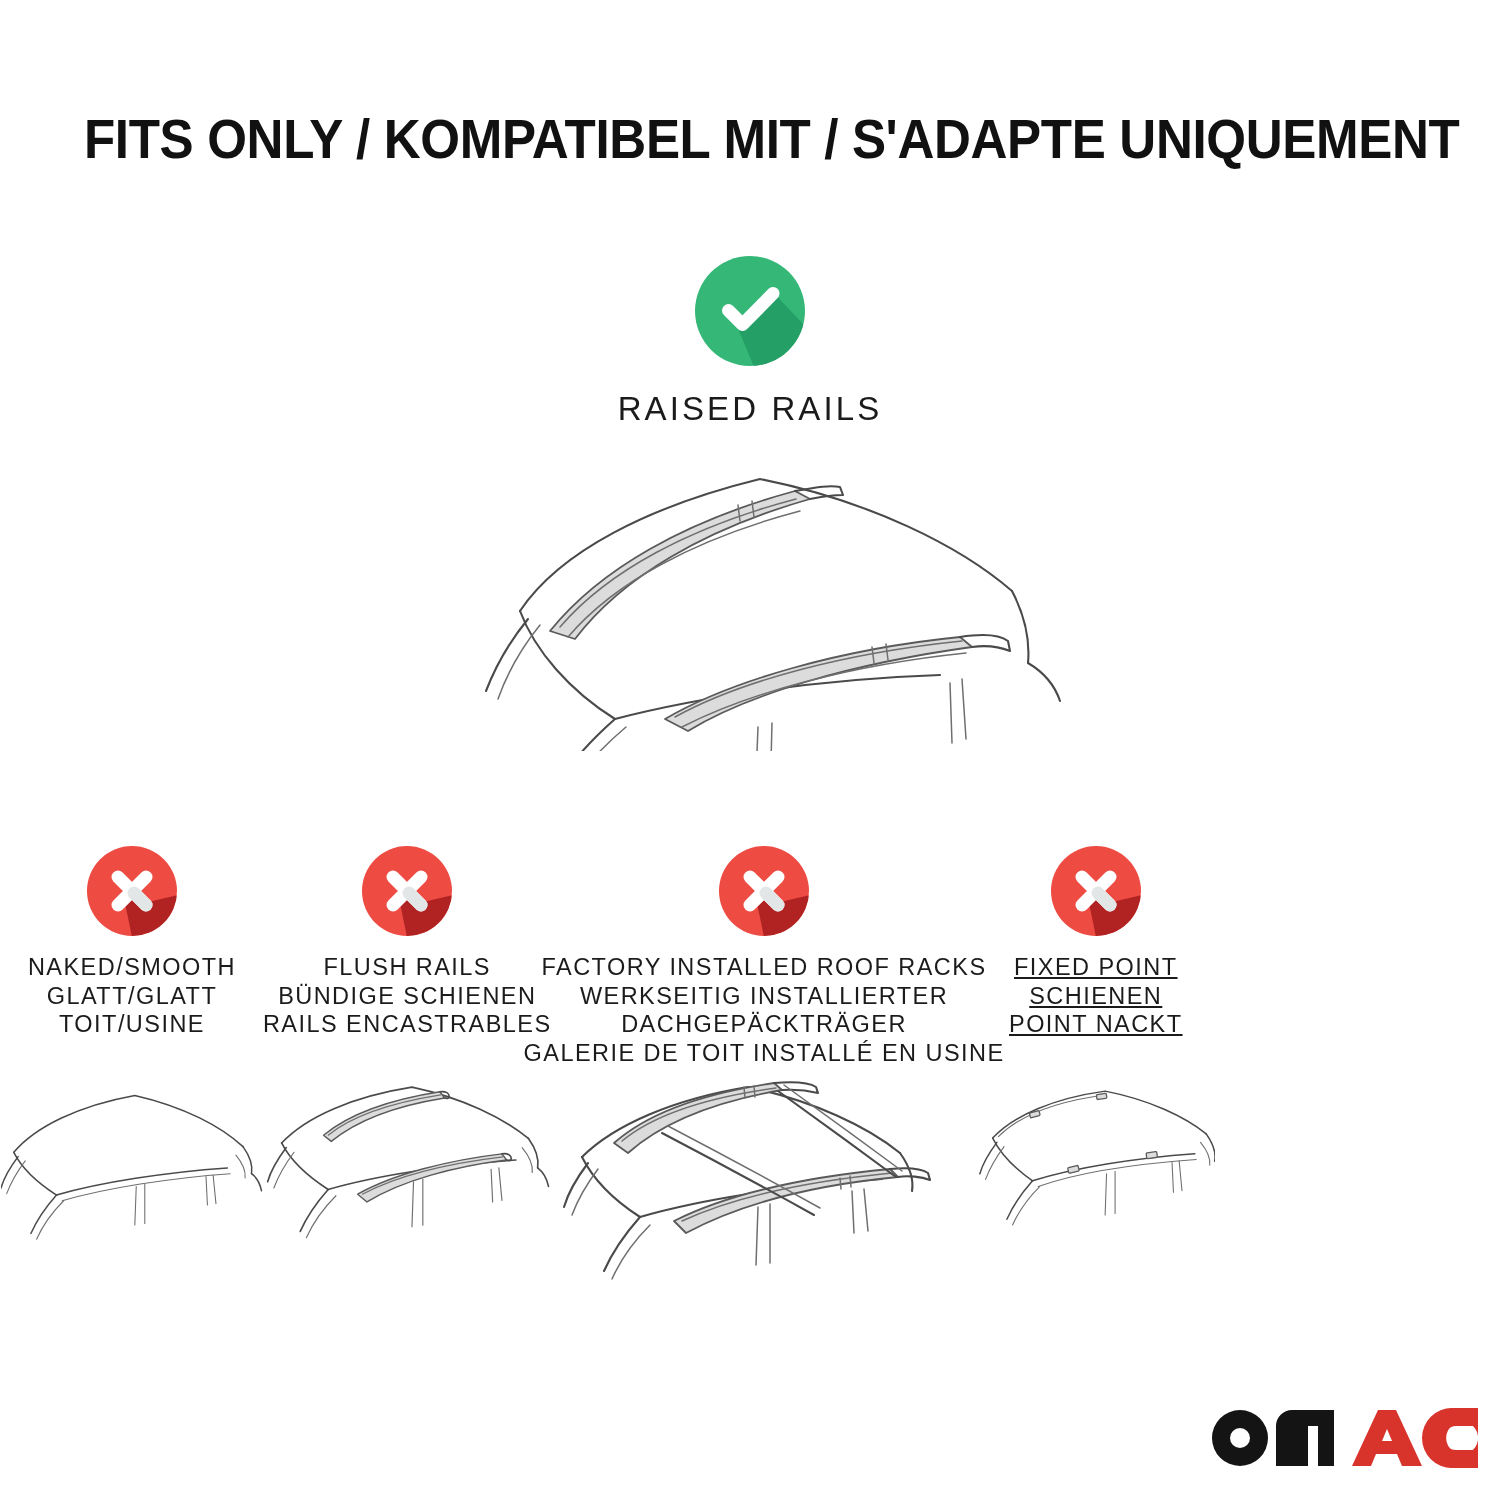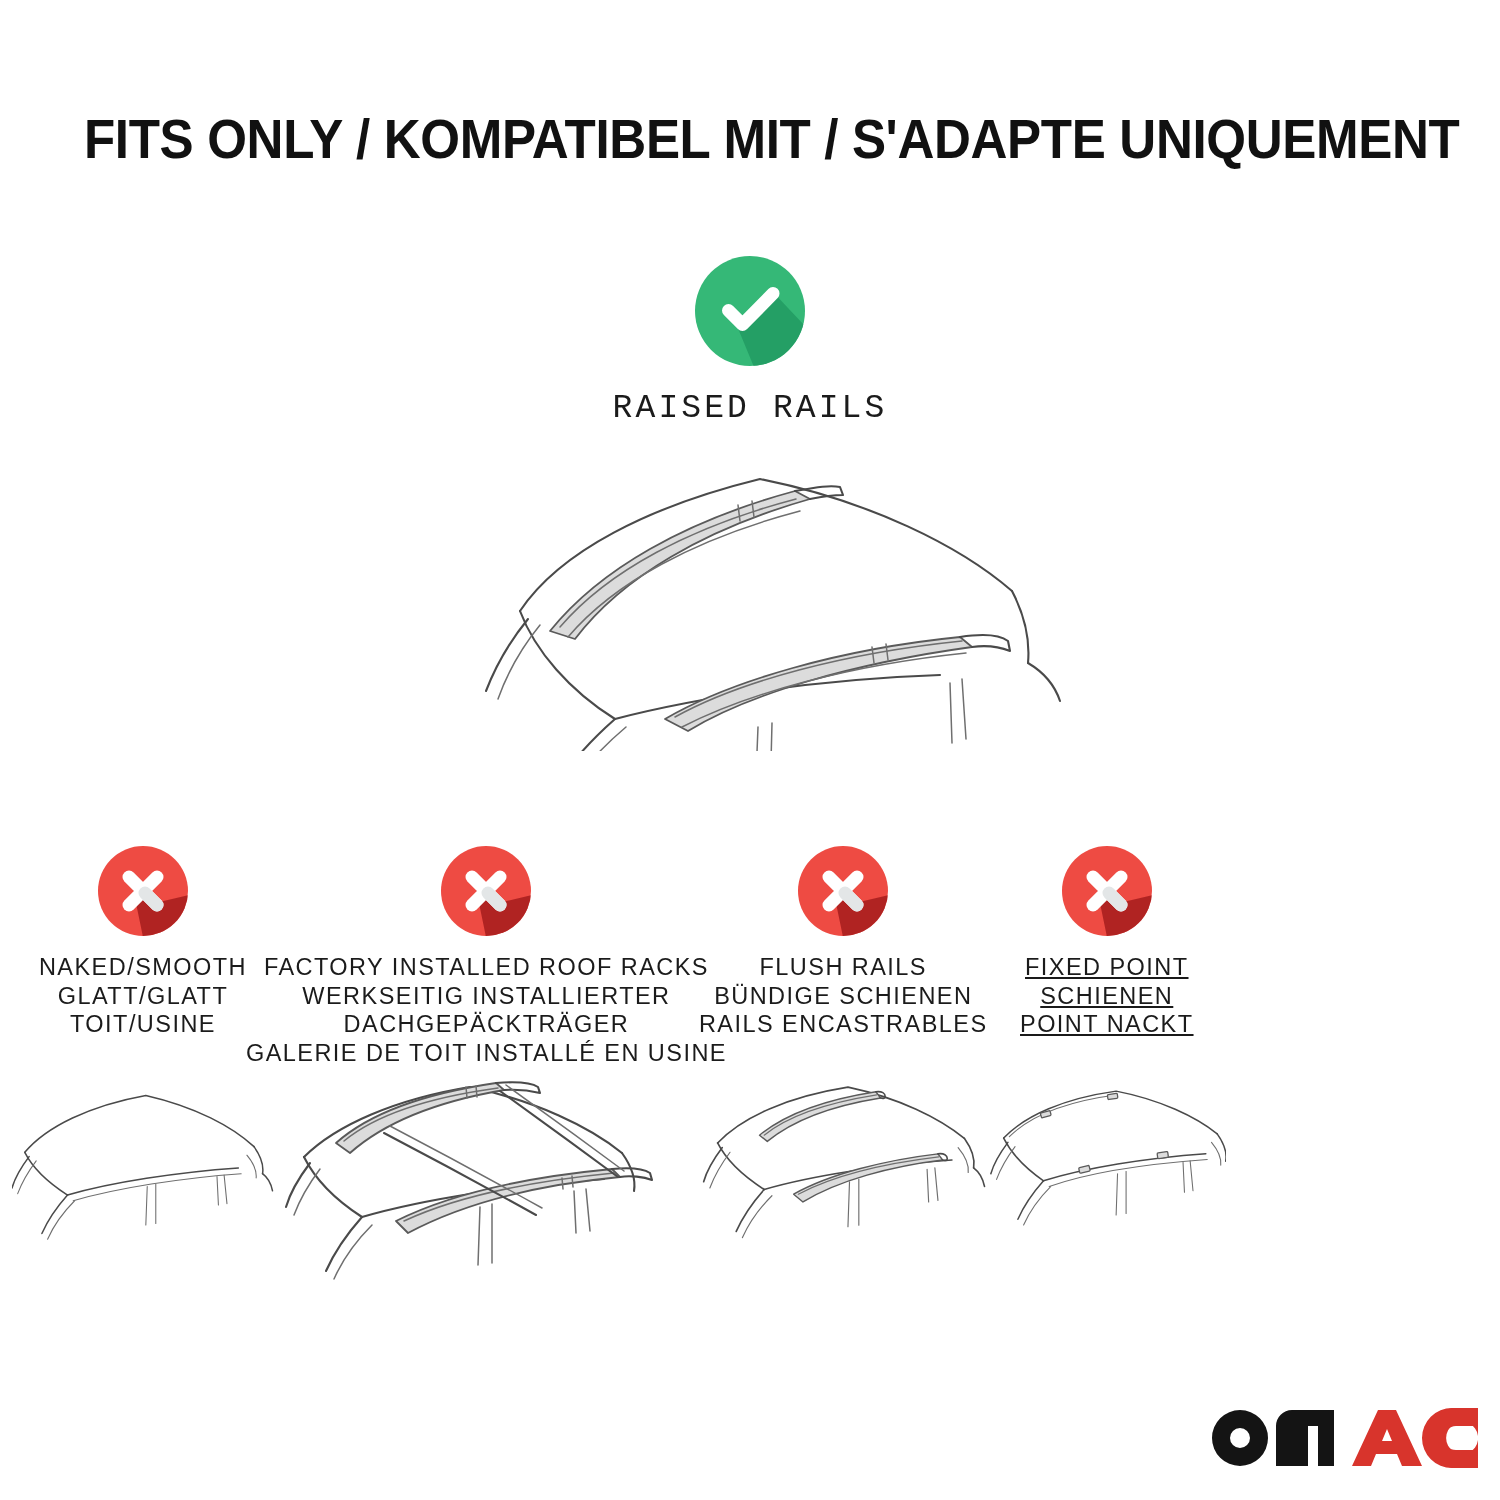--- a/index.html
+++ b/index.html
@@ -33,21 +33,20 @@
     transform-origin: left center;
   }
 
   
   .hero {
     position: absolute;
     left: 0;
     top: 255px;
     width: 1500px;
     text-align: center;
-    font-family: Liberation Mono, monospace;
   }
   .badge-green {
     width: 112px;
     height: 112px;
     margin: 0 auto;
     position: relative;
   }
   .badge-red {
     width: 92px;
     height: 92px;
@@ -71,21 +70,21 @@
     width: 700px;
     height: 300px;
     margin-left: auto;
     margin-right: auto;
   }
   .hero-art svg { display: block; width: 100%; height: 100%; }
 
   
   .grid {
     position: absolute;
-    left: 12px;
+    left: 1px;
     top: 845px;
     width: 1214px;
     display: flex;
     align-items: flex-start;
   }
   .cell {
     position: relative;
     display: flex;
     flex-direction: column;
     align-items: center;
@@ -226,20 +225,71 @@
         <path class="roofline-thin" d="M288 126 L290 166"></path>
         <path class="roofline-thin" d="M298 124 L302 164"></path>
         <path class="roofline" d="M24 98 C12 114 4 128 0 142"></path>
         <path class="roofline-thin" d="M34 104 C22 120 14 134 8 150"></path>
         <path class="roofline" d="M78 152 C62 170 50 188 42 206"></path>
         <path class="roofline-thin" d="M88 160 C70 178 58 196 50 214"></path>
       </svg>
     </div>
   </div>
 
+  <div class="cell c3">
+    <div class="badge-red">
+      <svg viewBox="0 0 92 92" xmlns="http://www.w3.org/2000/svg">
+        <defs>
+            <clipPath id="rc3">
+              <circle cx="46" cy="46" r="45"></circle>
+            </clipPath>
+          </defs>
+        <circle cx="46" cy="46" r="45" fill="#ee4b43"></circle>
+        <g clip-path="url(#rc3)">
+          <path d="M34 34 L58 58 L92 50 L92 92 L46 92 Z" fill="#a81f1f" opacity="0.9"></path>
+        </g>
+        <path d="M32 32 L60 60" stroke="#ffffff" stroke-width="13" stroke-linecap="round"></path>
+        <path d="M60 32 L32 60" stroke="#ffffff" stroke-width="13" stroke-linecap="round"></path>
+        <path d="M48 48 L60 60" stroke="#e3e6e7" stroke-width="13" stroke-linecap="round"></path>
+      </svg>
+    </div>
+    <div class="cell-text">
+      <div>FLUSH RAILS</div>
+      <div>BÜNDIGE SCHIENEN</div>
+      <div>RAILS ENCASTRABLES</div>
+    </div>
+    <div class="cell-art">
+      <svg viewBox="0 0 372 235" xmlns="http://www.w3.org/2000/svg">
+        <path class="roofline" d="M24 82 C56 48 116 22 192 10 C258 24 310 50 342 76"></path>
+        <path class="roofline" d="M24 82 C34 102 56 124 84 142"></path>
+        <path class="roofline" d="M84 142 C146 124 238 110 326 104"></path>
+        <path class="roofline" d="M342 76 C352 90 356 102 354 114"></path>
+
+        <path class="roofshade" d="M78 72 C112 44 164 26 228 16 L234 24 C172 34 122 52 88 80 Z"></path>
+        <path class="roofline-thin" d="M84 72 C116 46 166 30 229 20"></path>
+        <path class="roofline" d="M228 16 C236 15 240 18 240 22 C240 26 236 24 234 24"></path>
+
+        <path class="roofshade" d="M122 148 C168 122 240 104 308 96 L314 104 C248 112 180 130 134 158 Z"></path>
+        <path class="roofline-thin" d="M128 148 C174 124 242 108 309 100"></path>
+        <path class="roofline" d="M308 96 C316 95 320 98 320 102 C320 106 316 104 314 104"></path>
+
+        <path class="roofline-thin" d="M194 132 L192 190"></path>
+        <path class="roofline-thin" d="M206 129 L206 188"></path>
+        <path class="roofline-thin" d="M294 116 L296 158"></path>
+        <path class="roofline-thin" d="M304 114 L308 156"></path>
+        <path class="roofline-thin" d="M334 88 C344 100 348 110 347 120"></path>
+        <path class="roofline" d="M354 114 C362 120 366 128 368 138"></path>
+        <path class="roofline" d="M30 88 C18 104 10 118 6 132"></path>
+        <path class="roofline-thin" d="M40 94 C28 110 20 124 14 140"></path>
+        <path class="roofline" d="M84 142 C68 160 56 178 48 196"></path>
+        <path class="roofline-thin" d="M94 150 C76 168 64 186 56 204"></path>
+      </svg>
+    </div>
+  </div>
+
   <div class="cell c2">
     <div class="badge-red">
       <svg viewBox="0 0 92 92" xmlns="http://www.w3.org/2000/svg">
         <defs>
             <clipPath id="rc2">
               <circle cx="46" cy="46" r="45"></circle>
             </clipPath>
           </defs>
         <circle cx="46" cy="46" r="45" fill="#ee4b43"></circle>
         <g clip-path="url(#rc2)">
@@ -284,71 +334,20 @@
         <path class="roofline-thin" d="M300 110 L302 152"></path>
         <path class="roofline-thin" d="M312 108 L316 150"></path>
         <path class="roofline" d="M36 82 C24 98 16 112 12 126"></path>
         <path class="roofline-thin" d="M46 88 C34 104 26 118 20 134"></path>
         <path class="roofline" d="M88 136 C72 154 60 172 52 190"></path>
         <path class="roofline-thin" d="M98 144 C80 162 68 180 60 198"></path>
       </svg>
     </div>
   </div>
 
-  <div class="cell c3">
-    <div class="badge-red">
-      <svg viewBox="0 0 92 92" xmlns="http://www.w3.org/2000/svg">
-        <defs>
-            <clipPath id="rc3">
-              <circle cx="46" cy="46" r="45"></circle>
-            </clipPath>
-          </defs>
-        <circle cx="46" cy="46" r="45" fill="#ee4b43"></circle>
-        <g clip-path="url(#rc3)">
-          <path d="M34 34 L58 58 L92 50 L92 92 L46 92 Z" fill="#a81f1f" opacity="0.9"></path>
-        </g>
-        <path d="M32 32 L60 60" stroke="#ffffff" stroke-width="13" stroke-linecap="round"></path>
-        <path d="M60 32 L32 60" stroke="#ffffff" stroke-width="13" stroke-linecap="round"></path>
-        <path d="M48 48 L60 60" stroke="#e3e6e7" stroke-width="13" stroke-linecap="round"></path>
-      </svg>
-    </div>
-    <div class="cell-text">
-      <div>FLUSH RAILS</div>
-      <div>BÜNDIGE SCHIENEN</div>
-      <div>RAILS ENCASTRABLES</div>
-    </div>
-    <div class="cell-art">
-      <svg viewBox="0 0 372 235" xmlns="http://www.w3.org/2000/svg">
-        <path class="roofline" d="M24 82 C56 48 116 22 192 10 C258 24 310 50 342 76"></path>
-        <path class="roofline" d="M24 82 C34 102 56 124 84 142"></path>
-        <path class="roofline" d="M84 142 C146 124 238 110 326 104"></path>
-        <path class="roofline" d="M342 76 C352 90 356 102 354 114"></path>
-
-        <path class="roofshade" d="M78 72 C112 44 164 26 228 16 L234 24 C172 34 122 52 88 80 Z"></path>
-        <path class="roofline-thin" d="M84 72 C116 46 166 30 229 20"></path>
-        <path class="roofline" d="M228 16 C236 15 240 18 240 22 C240 26 236 24 234 24"></path>
-
-        <path class="roofshade" d="M122 148 C168 122 240 104 308 96 L314 104 C248 112 180 130 134 158 Z"></path>
-        <path class="roofline-thin" d="M128 148 C174 124 242 108 309 100"></path>
-        <path class="roofline" d="M308 96 C316 95 320 98 320 102 C320 106 316 104 314 104"></path>
-
-        <path class="roofline-thin" d="M194 132 L192 190"></path>
-        <path class="roofline-thin" d="M206 129 L206 188"></path>
-        <path class="roofline-thin" d="M294 116 L296 158"></path>
-        <path class="roofline-thin" d="M304 114 L308 156"></path>
-        <path class="roofline-thin" d="M334 88 C344 100 348 110 347 120"></path>
-        <path class="roofline" d="M354 114 C362 120 366 128 368 138"></path>
-        <path class="roofline" d="M30 88 C18 104 10 118 6 132"></path>
-        <path class="roofline-thin" d="M40 94 C28 110 20 124 14 140"></path>
-        <path class="roofline" d="M84 142 C68 160 56 178 48 196"></path>
-        <path class="roofline-thin" d="M94 150 C76 168 64 186 56 204"></path>
-      </svg>
-    </div>
-  </div>
-
   <div class="cell c4">
     <div class="badge-red">
       <svg viewBox="0 0 92 92" xmlns="http://www.w3.org/2000/svg">
         <defs>
             <clipPath id="rc4">
               <circle cx="46" cy="46" r="45"></circle>
             </clipPath>
           </defs>
         <circle cx="46" cy="46" r="45" fill="#ee4b43"></circle>
         <g clip-path="url(#rc4)">

